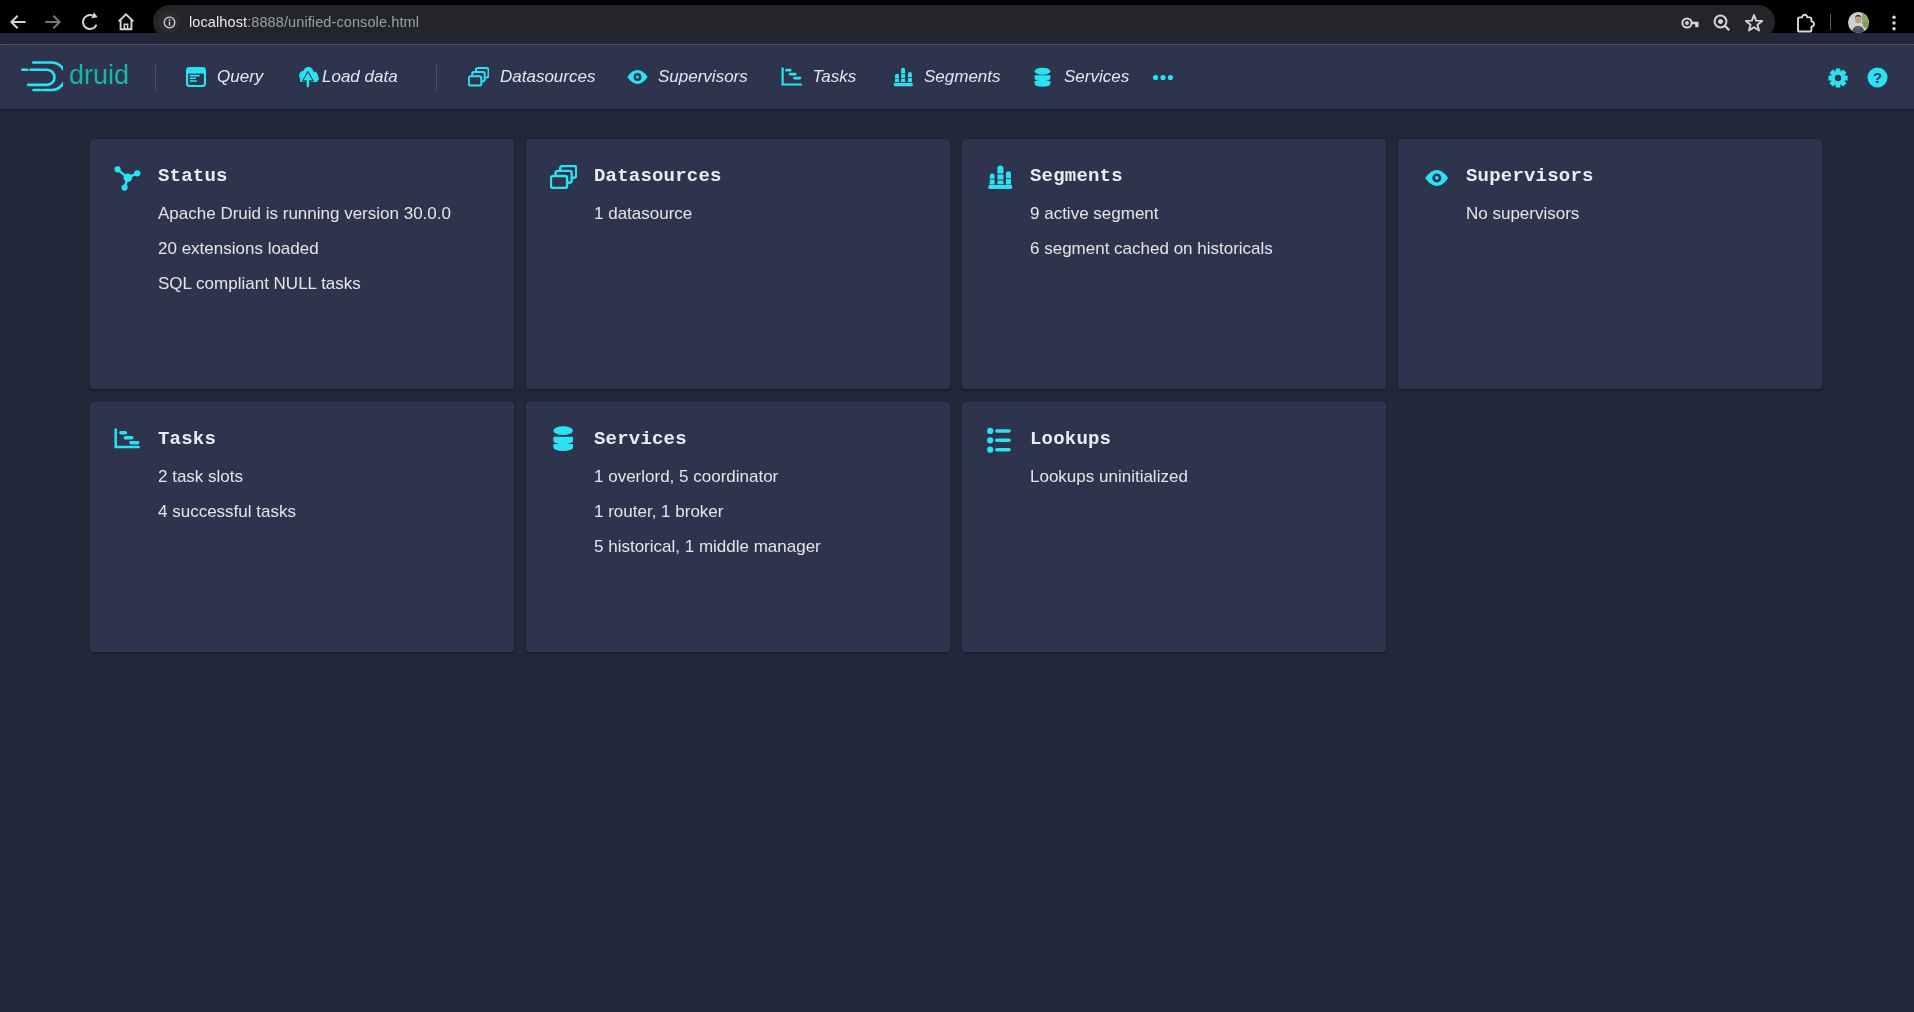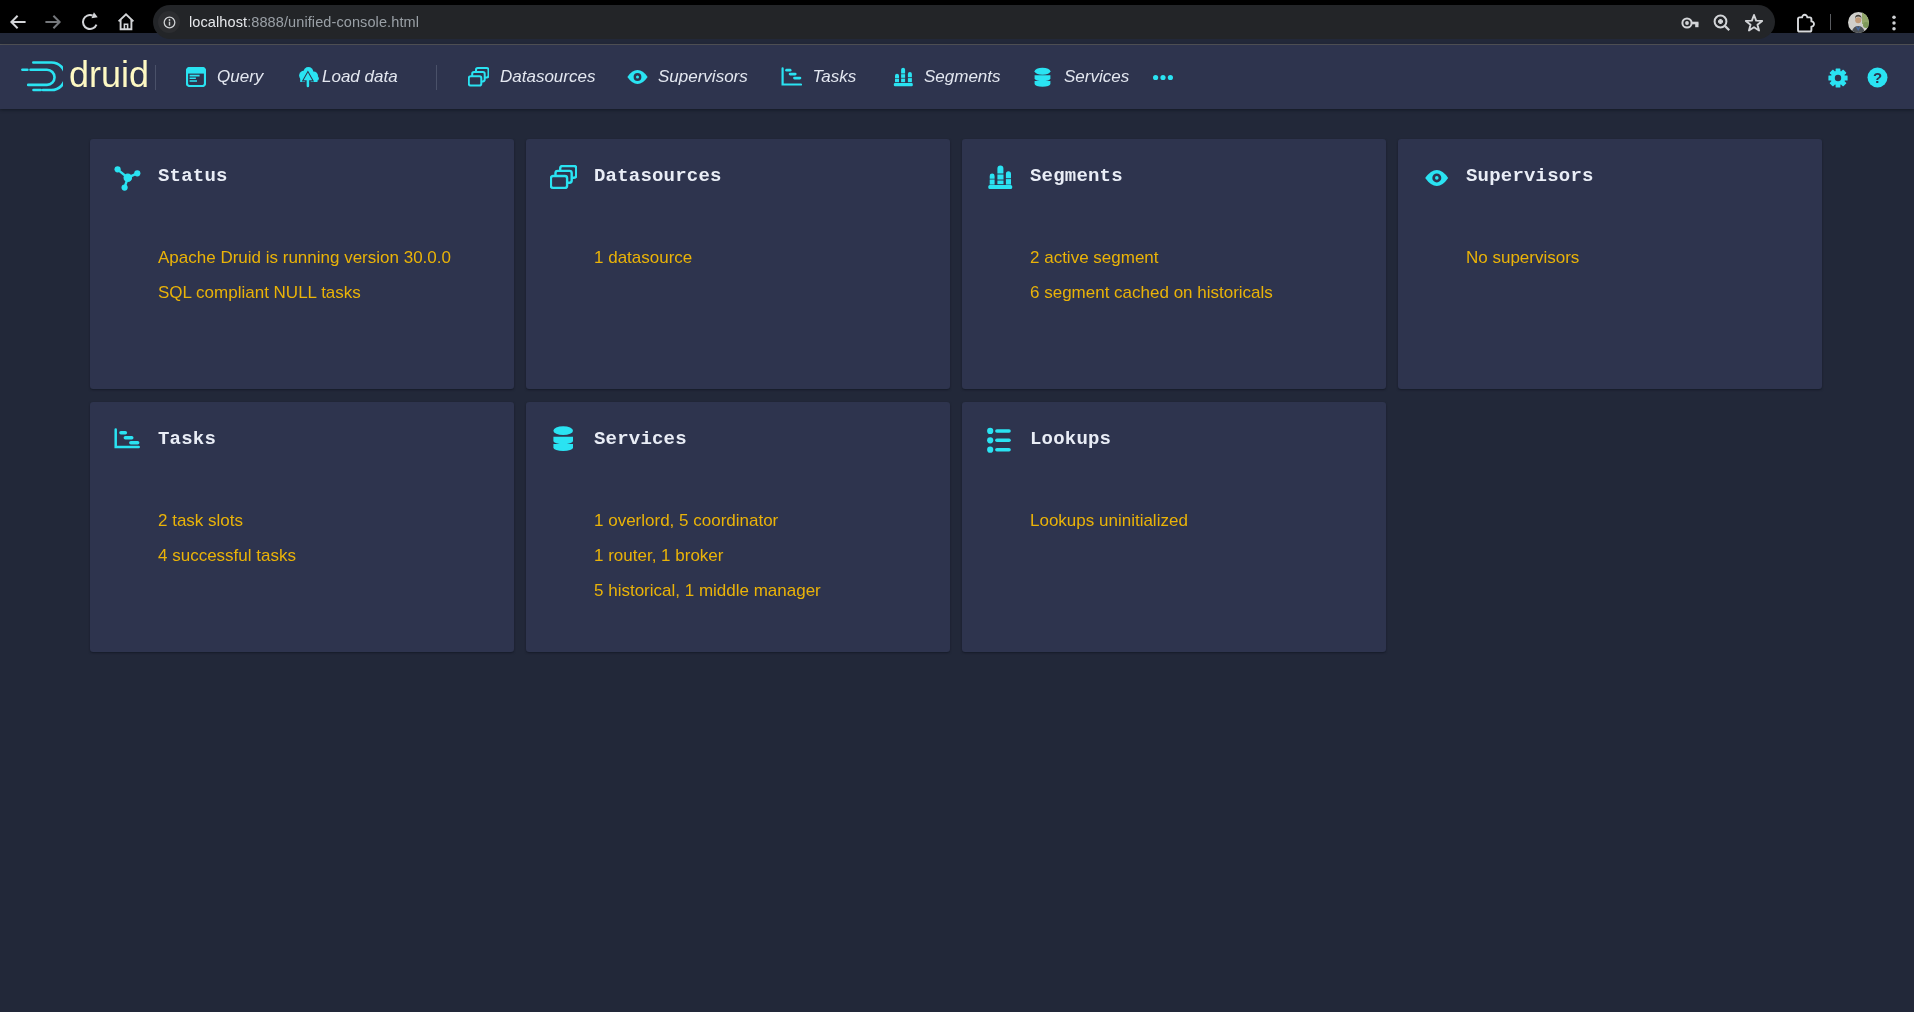--- a/index.html
+++ b/index.html
@@ -16,27 +16,27 @@
 #urltext { position:absolute; left:189px; top:0; height:44px; line-height:44px; font-size:14.5px; color:#e8eaed; letter-spacing:0.1px; }
 #urltext .dim { color:#9aa0a6; }
 #tbsep { position:absolute; left:1830px; top:14px; width:1px; height:16px; background:#5a5c60; }
 
 #navbar { position:absolute; left:0; top:45px; width:1914px; height:64px; background:#2e344e;
   box-shadow:0 1px 3px rgba(8,12,20,.55); }
 #navbar .vdiv { position:absolute; top:20px; width:1px; height:25px; background:#4a5169; }
 .navitem { position:absolute; top:0; height:64px; display:flex; align-items:center; }
 .navitem span { font-size:17px; color:#e3e7f0;font-style:italic; }
 .navitem svg { display:block; }
-#wordmark { position:absolute; left:69px; top:-2px; height:64px; line-height:64px; font-size:36px; color:#fef9c3; letter-spacing:0px; }
+#wordmark { position:absolute; left:69px; top:-2px; height:64px; line-height:64px; font-size:27px; color:#14b8a6; letter-spacing:0px; }
 
 .card { position:absolute; width:424px; height:250px; background:#2e344e; border-radius:3px;
   box-shadow:0 1px 2px rgba(10,14,24,.5); }
 .card svg.ic { position:absolute; left:24px; top:26px; }
 .card h2 { position:absolute; left:68px; top:26px; font-size:19px; line-height:22px; font-weight:bold; color:#e9edf6; letter-spacing:0.2px;font-family:Liberation Mono, monospace; }
-.card .l { position:absolute; left:68px; top:57px; font-size:17px; color:#eab308;margin-top:44px; }
+.card .l { position:absolute; left:68px; top:57px; font-size:17px; color:#e5e5e5; }
 .card .l div { height:35px; line-height:35px; }
 </style>
 </head>
 <body>
 
 <div id="toolbar">
   <div class="sep-line"></div>
   <div id="omnibox"></div>
   <div id="infochip"></div>
 
@@ -234,20 +234,21 @@
     <g fill="#2ae3f2">
       <circle cx="13.8" cy="12.7" r="4.3"></circle>
       <circle cx="3.6" cy="4.3" r="3.1"></circle>
       <circle cx="23.3" cy="8.3" r="3.1"></circle>
       <circle cx="10.6" cy="22.6" r="3.1"></circle>
     </g>
   </svg>
   <h2>Status</h2>
   <div class="l">
     <div>Apache Druid is running version 30.0.0</div>
+    <div>20 extensions loaded</div>
     <div>SQL compliant NULL tasks</div>
   </div>
 </div>
 
 <div class="card" style="left:526px;top:139px">
   <svg class="ic" width="27" height="25" viewBox="0 0 27 25">
     <rect x="10.2" y="1" width="16" height="11.8" rx="2.2" fill="none" stroke="#2ae3f2" stroke-width="2.4"></rect>
     <rect x="5.5" y="5.9" width="16.2" height="11.8" rx="2.2" fill="#2e344e" stroke="#2ae3f2" stroke-width="2.4"></rect>
     <rect x="0.9" y="11" width="16.2" height="11.9" rx="2.2" fill="#2e344e" stroke="#2ae3f2" stroke-width="2.4"></rect>
   </svg>
@@ -265,21 +266,21 @@
       <rect x="3.7" y="14.5" width="4.9" height="5.1"></rect>
       <path d="M11.4 3.5 a3 3 0 0 1 3 -3 a3 3 0 0 1 3 3 v5 h-6 z"></path>
       <rect x="11.4" y="9.5" width="6.1" height="5"></rect>
       <rect x="11.4" y="15.5" width="6.1" height="3.7"></rect>
       <path d="M19.9 8.9 a2.55 2.55 0 0 1 2.55 -2.55 a2.55 2.55 0 0 1 2.55 2.55 v4.4 h-5.1 z"></path>
       <rect x="19.9" y="14.1" width="5.1" height="5.5"></rect>
     </g>
   </svg>
   <h2>Segments</h2>
   <div class="l">
-    <div>2 active segment</div>
+    <div>9 active segment</div>
     <div>6 segment cached on historicals</div>
   </div>
 </div>
 
 <div class="card" style="left:1398px;top:139px">
   <svg class="ic" width="27" height="27" viewBox="0 0 27 27">
     <path d="M3.2 12.9 Q8.9 4.9 14.8 4.9 Q20.7 4.9 26.2 12.9 Q20.7 20.9 14.8 20.9 Q8.9 20.9 3.2 12.9 Z" fill="#2ae3f2"></path>
     <circle cx="14.8" cy="12.9" r="4.5" fill="#2e344e"></circle>
     <circle cx="14.8" cy="12.9" r="1.8" fill="#2ae3f2"></circle>
   </svg>

